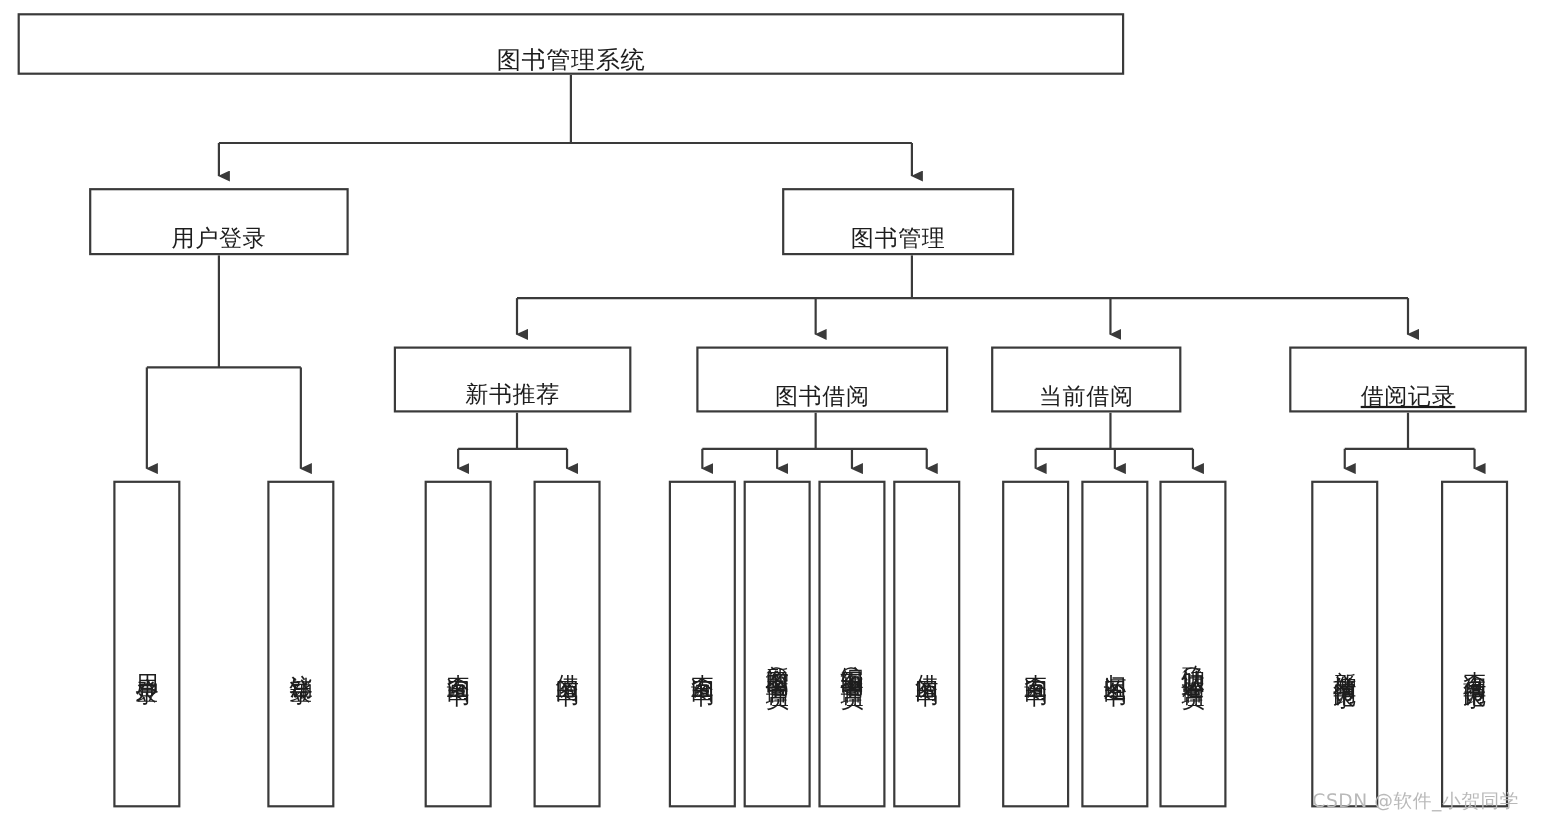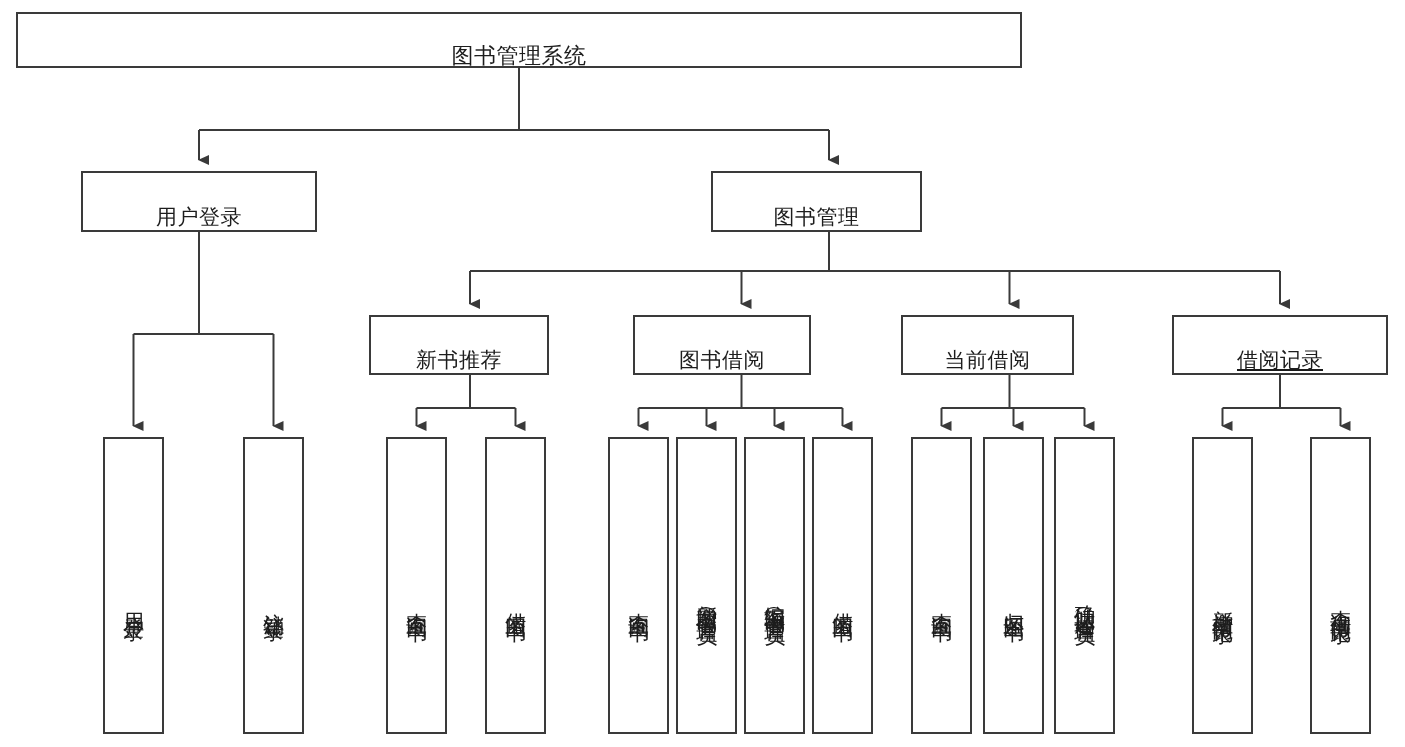--- a/index.html
+++ b/index.html
@@ -116,24 +116,24 @@
   <div id="nodes-layer">
       <div class="node root" style="left: 16px; top: 12px; width: 1006px; height: 56px;">
         <span class="lbl">图书管理系统</span>
       </div>
       <div class="node l1" style="left: 81px; top: 171px; width: 236px; height: 61px;">
         <span class="lbl">用户登录</span>
       </div>
       <div class="node l1" style="left: 711px; top: 171px; width: 211px; height: 61px;">
         <span class="lbl">图书管理</span>
       </div>
-      <div class="node l2" style="left: 369px; top: 315px; width: 180px; height: 60px;">
+      <div class="node l2" style="left: 358px; top: 315px; width: 216px; height: 60px; font-family: Liberation Mono, monospace;">
         <span class="lbl">新书推荐</span>
       </div>
-      <div class="node l2" style="left: 633px; top: 315px; width: 178px; height: 60px;">
+      <div class="node l2" style="left: 633px; top: 315px; width: 229px; height: 60px;">
         <span class="lbl">图书借阅</span>
       </div>
       <div class="node l2" style="left: 901px; top: 315px; width: 173px; height: 60px;">
         <span class="lbl">当前借阅</span>
       </div>
       <div class="node l2" style="left: 1172px; top: 315px; width: 216px; height: 60px; text-decoration: underline;">
         <span class="lbl">借阅记录</span>
       </div>
       <div class="node leaf" style="left: 103px; top: 437px; width: 61px; height: 297px;">
         <span class="lbl">用户登录</span>
@@ -169,14 +169,15 @@
         <span class="lbl">确认归还（管理员）</span>
       </div>
       <div class="node leaf" style="left: 1192px; top: 437px; width: 61px; height: 297px;">
         <span class="lbl">新增借阅记录</span>
       </div>
       <div class="node leaf" style="left: 1310px; top: 437px; width: 61px; height: 297px;">
         <span class="lbl">查询借阅记录</span>
       </div>
     </div>
 
+  <div class="watermark" style="left: 1193px; top: 717px;">CSDN @软件_小贺同学</div>
 
 </div>
 
 </body></html>

